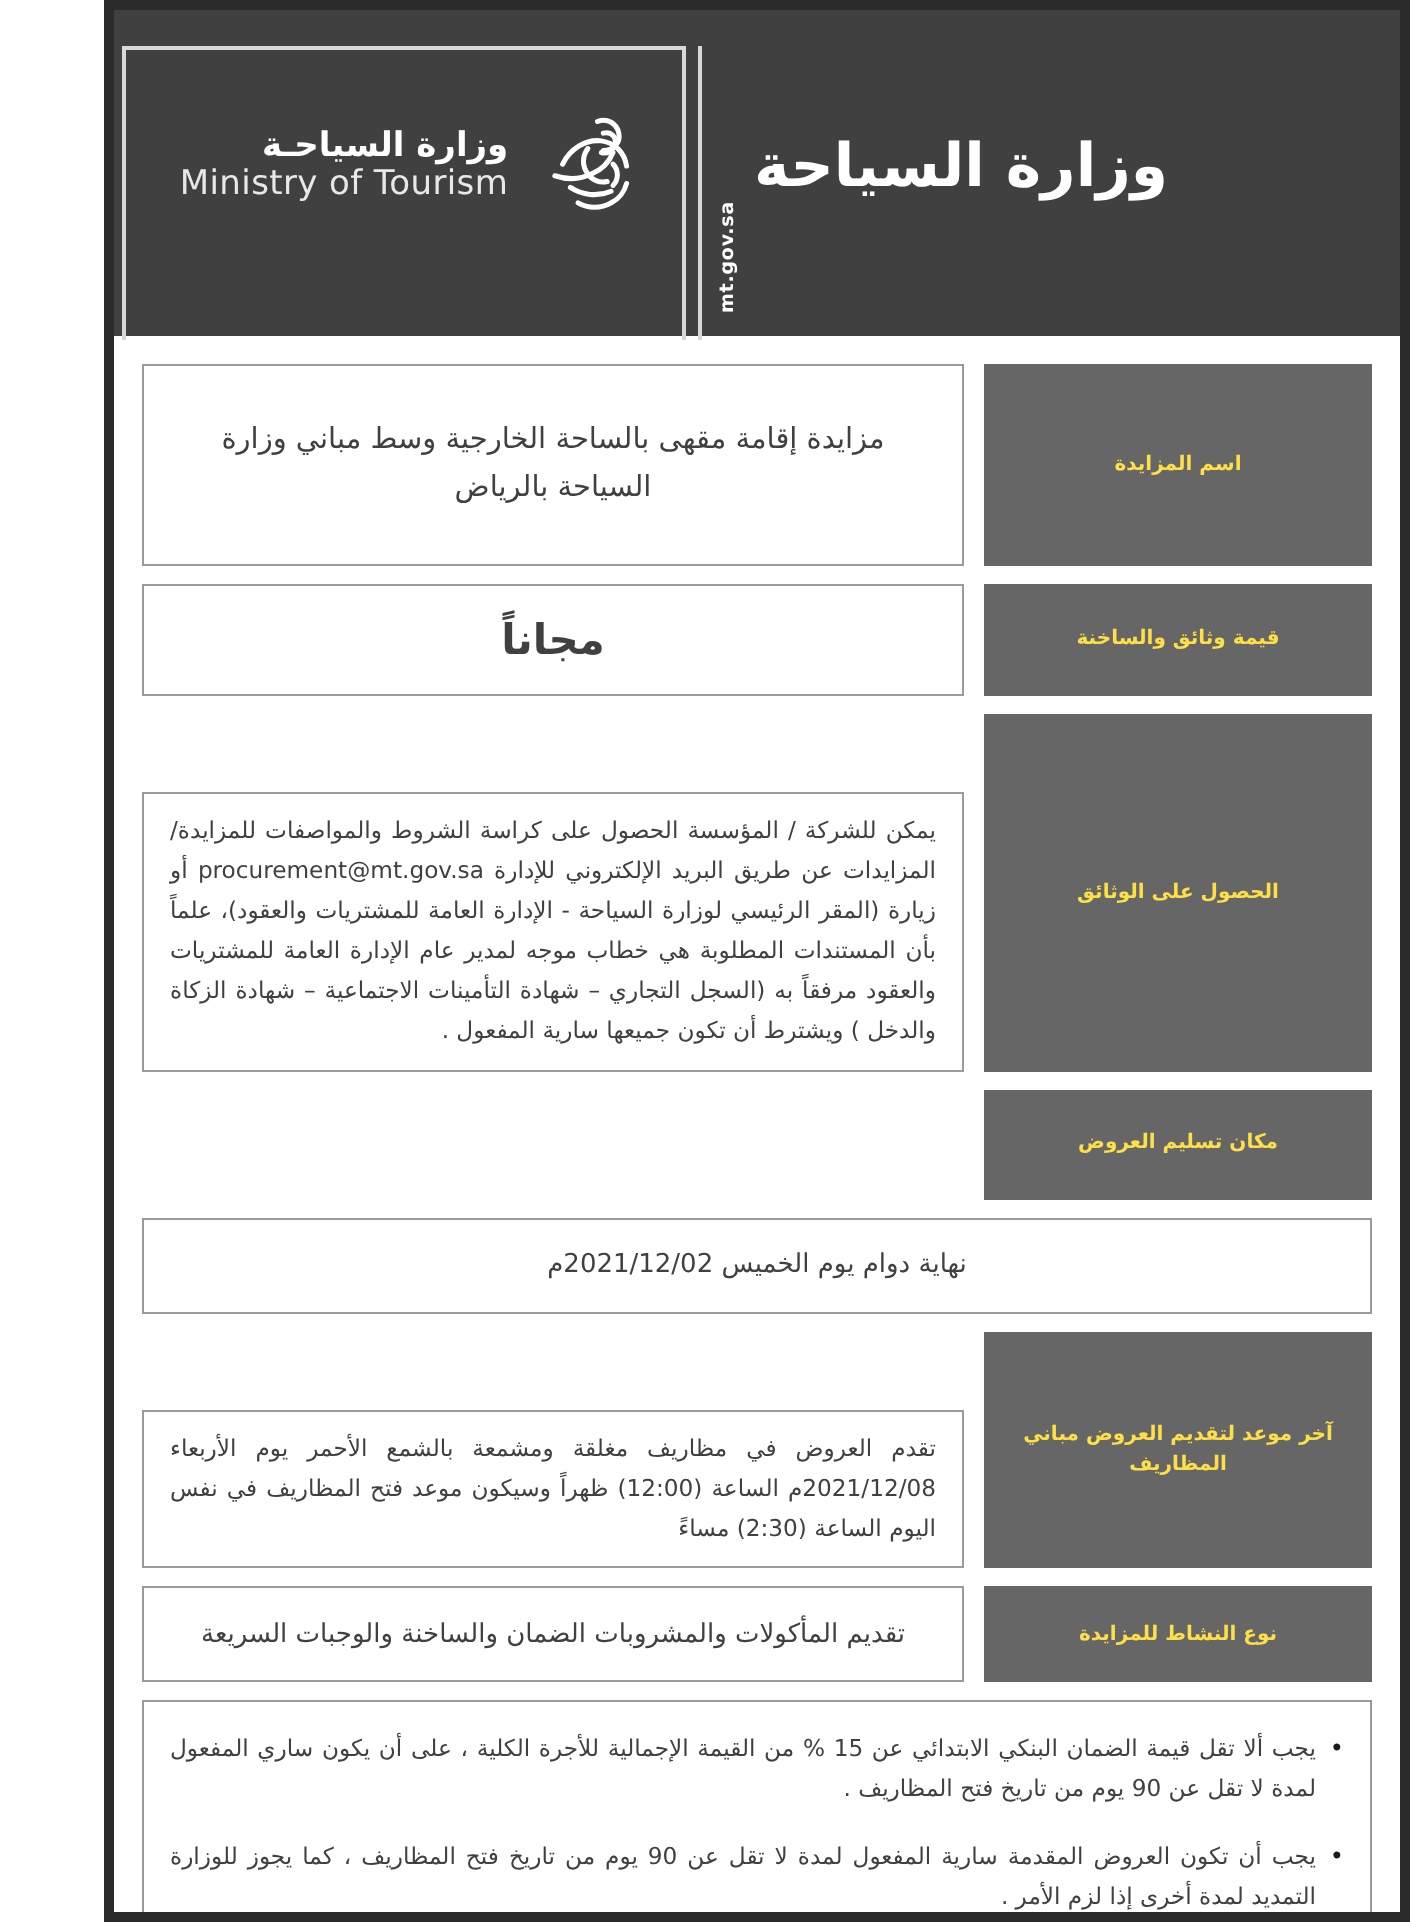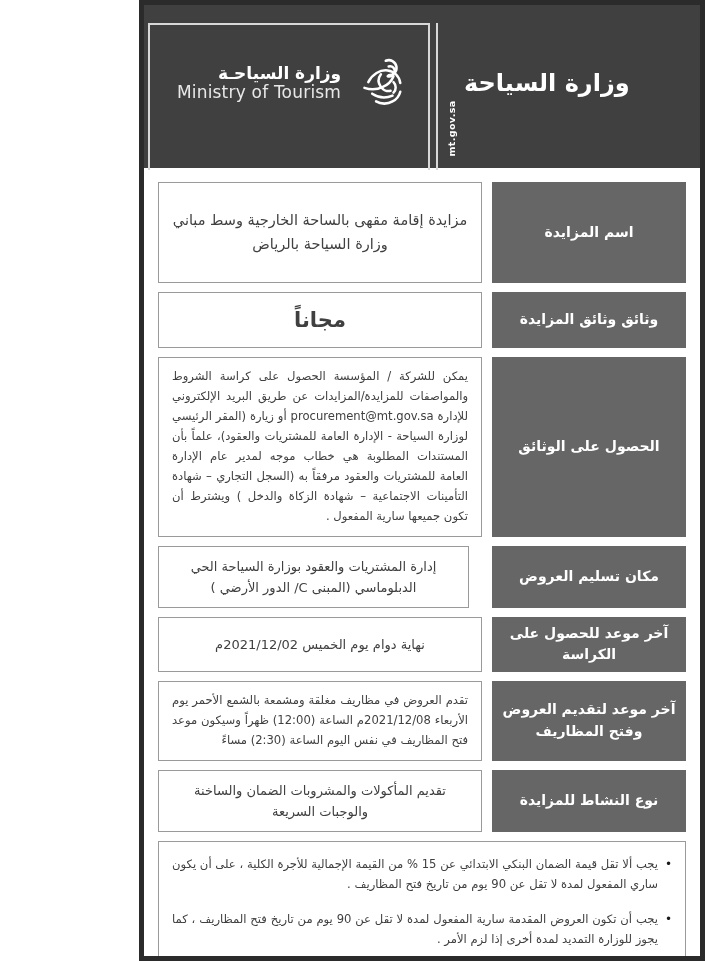--- a/index.html
+++ b/index.html
@@ -7,21 +7,21 @@
 
   html, body {
     width: 705px;
     height: 961px;
     background: #ffffff;
     font-family: "DejaVu Sans", "Liberation Sans", sans-serif;
   }
 
   .page {
     position: relative;
-    width: 566px;
+    width: 653px;
     height: 961px;
     background: #ffffff;
     border: 5px solid #2b2b2b;
     overflow: hidden;
   }
 
   
   .header {
     position: relative;
     height: 163px;
@@ -124,21 +124,21 @@
   .header-title-1 {
     color: #ffffff;
     font-size: 30px;
     font-weight: bold;
     line-height: 1.3;
     white-space: nowrap;
   }
 
   .header-title-2 {
     color: #ffffff;
-    font-size: 24px;
+    font-size: 30px;
     font-weight: bold;
     line-height: 1.3;
     white-space: nowrap;
   }
 
   
   .table {
     padding: 14px 14px 14px 14px;
     display: flex;
     flex-direction: column;
@@ -148,46 +148,46 @@
   .row {
     display: flex;
     flex-direction: row;
     gap: 10px;
     align-items: stretch;
   }
 
   .cell-label {
     flex: 0 0 194px;
     background: #666666;
-    color: #ffffff;
+    color: #fde047;
     display: flex;
     align-items: center;
     justify-content: center;
     text-align: center;
-    font-size: 14px;
+    font-size: 10px;
     font-weight: bold;
     line-height: 1.55;
     padding: 6px 8px;
   }
 
   .cell-value {
     flex: 1 1 auto;
     background: #ffffff;
     border: 1px solid #9a9a9a;
     color: #404040;
     display: flex;
     flex-direction: column;
     justify-content: center;
     padding: 9px 13px;
     font-size: 13px;
     line-height: 1.62;
   }
 
   .v-center  { text-align: center; }
-  .v-justify { text-align: justify; text-align-last: right; }
+  .v-justify { text-align: justify; text-align-last: right; margin-top: 39px; }
 
   .v-big { font-size: 14.5px; line-height: 1.6; }
   .v-free { font-size: 21px; font-weight: bold; }
   .v-small { font-size: 11.6px; line-height: 1.72; }
 
   
   .h-name   { min-height: 101px; }
   .h-free   { min-height: 56px; }
   .h-docs   { min-height: 140px; }
   .h-place  { min-height: 55px; gap: 23px; }
@@ -261,41 +261,39 @@
   </div>
 
   <div class="table">
 
     <div class="row h-name">
       <div class="cell-label">اسم المزايدة</div>
       <div class="cell-value v-center v-big">مزايدة إقامة مقهى بالساحة الخارجية وسط مباني وزارة السياحة بالرياض</div>
     </div>
 
     <div class="row h-free">
-      <div class="cell-label">وثائق وثائق المزايدة</div>
+      <div class="cell-label">قيمة وثائق والساخنة</div>
       <div class="cell-value v-center v-free">مجاناً</div>
     </div>
 
     <div class="row h-docs">
       <div class="cell-label">الحصول على الوثائق</div>
       <div class="cell-value v-justify v-small">يمكن للشركة / المؤسسة الحصول على كراسة الشروط والمواصفات للمزايدة/المزايدات عن طريق البريد الإلكتروني للإدارة procurement@mt.gov.sa أو زيارة (المقر الرئيسي لوزارة السياحة - الإدارة العامة للمشتريات والعقود)، علماً بأن المستندات المطلوبة هي خطاب موجه لمدير عام الإدارة العامة للمشتريات والعقود مرفقاً به (السجل التجاري – شهادة التأمينات الاجتماعية – شهادة الزكاة والدخل ) ويشترط أن تكون جميعها سارية المفعول .</div>
     </div>
 
     <div class="row h-place">
       <div class="cell-label">مكان تسليم العروض</div>
-      <div class="cell-value v-center">إدارة المشتريات والعقود بوزارة السياحة الحي الدبلوماسي (المبنى C/ الدور الأرضي )</div>
     </div>
 
     <div class="row h-date">
-      <div class="cell-label">آخر موعد للحصول على الكراسة</div>
       <div class="cell-value v-center">نهاية دوام يوم الخميس 2021/12/02م</div>
     </div>
 
     <div class="row h-offer">
-      <div class="cell-label">آخر موعد لتقديم العروض وفتح المظاريف</div>
+      <div class="cell-label">آخر موعد لتقديم العروض مباني المظاريف</div>
       <div class="cell-value v-justify v-small">تقدم العروض في مظاريف مغلقة ومشمعة بالشمع الأحمر يوم الأربعاء 2021/12/08م  الساعة (12:00) ظهراً وسيكون موعد فتح المظاريف في نفس اليوم الساعة  (2:30) مساءً</div>
     </div>
 
     <div class="row h-act">
       <div class="cell-label">نوع النشاط للمزايدة</div>
       <div class="cell-value v-center">تقديم المأكولات والمشروبات الضمان والساخنة والوجبات السريعة</div>
     </div>
 
     <div class="row h-notes">
       <div class="cell-value">

